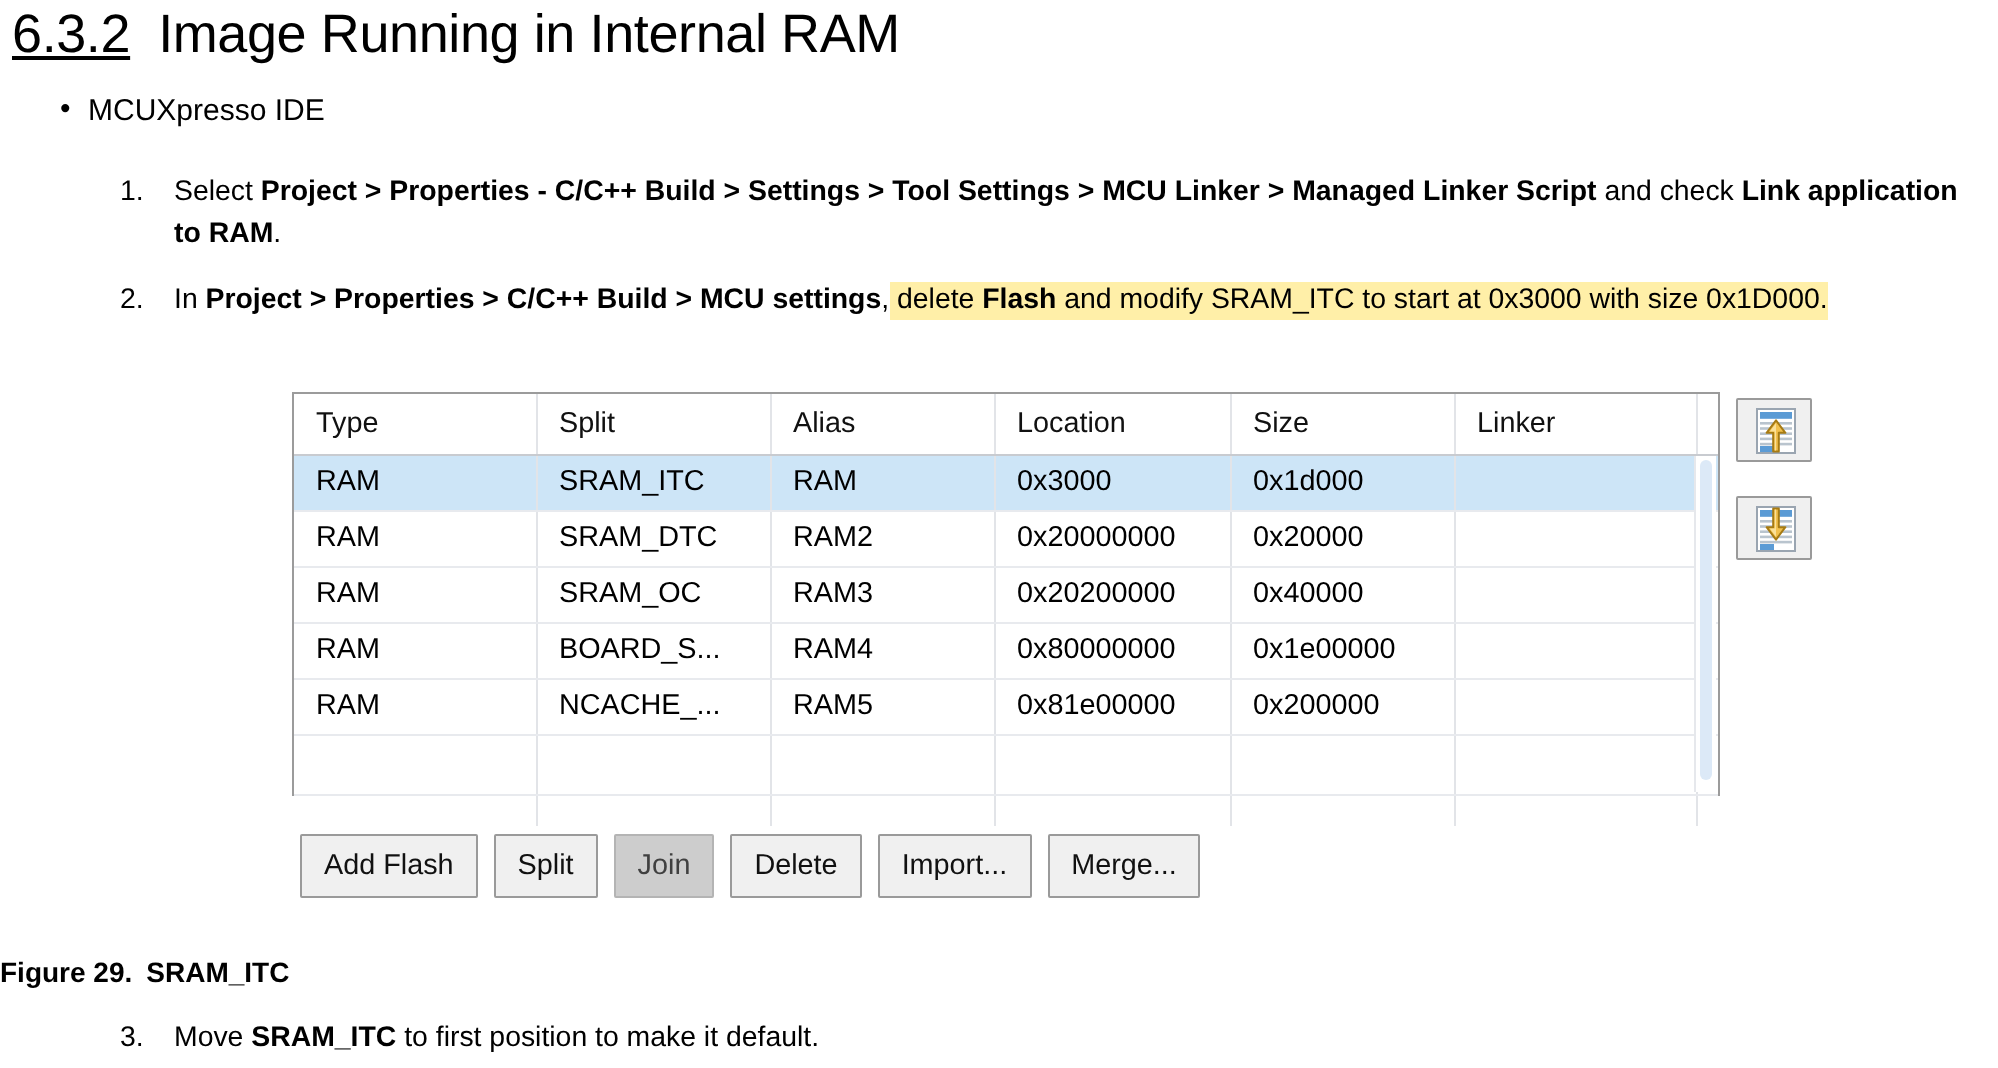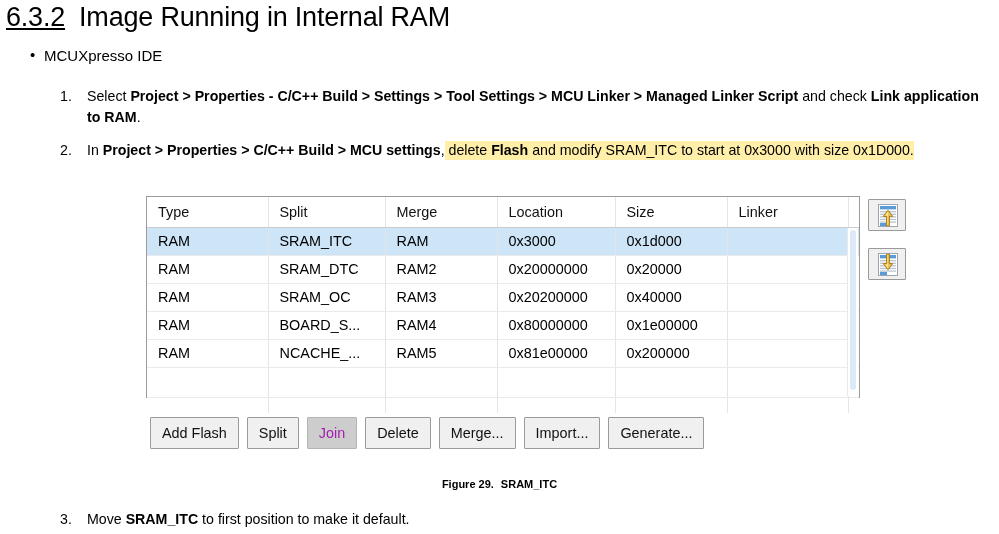--- a/index.html
+++ b/index.html
@@ -185,32 +185,32 @@
     border: 1px solid #9a9a9a;
     border-radius: 1px;
     height: 32px;
     padding: 0 11px;
     white-space: nowrap;
     line-height: 30px;
     box-sizing: border-box;
   }
   .gbtn.disabled {
     background: #cdcdcd;
-    color: #a21caf;
+    color: #404040;
     border-color: #b4b4b4;
   }
 
   
   .fig-caption {
     position: absolute;
     left: 0;
     right: 0;
     top: 478px;
-    text-align: center;
-    font-size: 11px;
+    text-align: left;
+    font-size: 14px;
     font-weight: bold;
     color: #000;
   }
   .fig-caption .gap { display: inline-block; width: 7px; }
 </style>
 </head>
 <body>
 
 <div class="doc-heading">
   <span class="num">6.3.2</span><span>Image Running in Internal RAM</span>
@@ -243,21 +243,21 @@
         <col class="c-alias">
       <col class="c-loc">
         <col class="c-size">
         <col class="c-drv">
         <col class="c-sb">
     </colgroup>
     <thead>
       <tr>
         <th>Type</th>
         <th>Split</th>
-        <th>Merge</th>
+        <th>Alias</th>
         <th>Location</th>
         <th>Size</th>
         <th>Linker</th>
         <th class="last sb-cell"></th>
       </tr>
     </thead>
     <tbody id="mem-body">
         <tr class="selected">
           <td>RAM</td>
           <td>SRAM_ITC</td>
@@ -364,20 +364,19 @@
       <path d="M9.4 1.8 V11.2 H6.9 L10 15.4 V1.8 Z" fill="#fae19a"></path>
     </g>
   </svg>
 </div>
 
 <div class="btn-bar" id="btn-bar">
     <button class="gbtn">Add Flash</button>
     <button class="gbtn">Split</button>
     <button class="gbtn disabled" disabled="">Join</button>
     <button class="gbtn">Delete</button>
+    <button class="gbtn">Import...</button>
     <button class="gbtn">Merge...</button>
-    <button class="gbtn">Import...</button>
-    <button class="gbtn">Generate...</button>
   </div>
 
 <div class="fig-caption">
   <span>Figure 29.</span><span class="gap"></span><span>SRAM_ITC</span>
 </div>
 
 </body></html>

